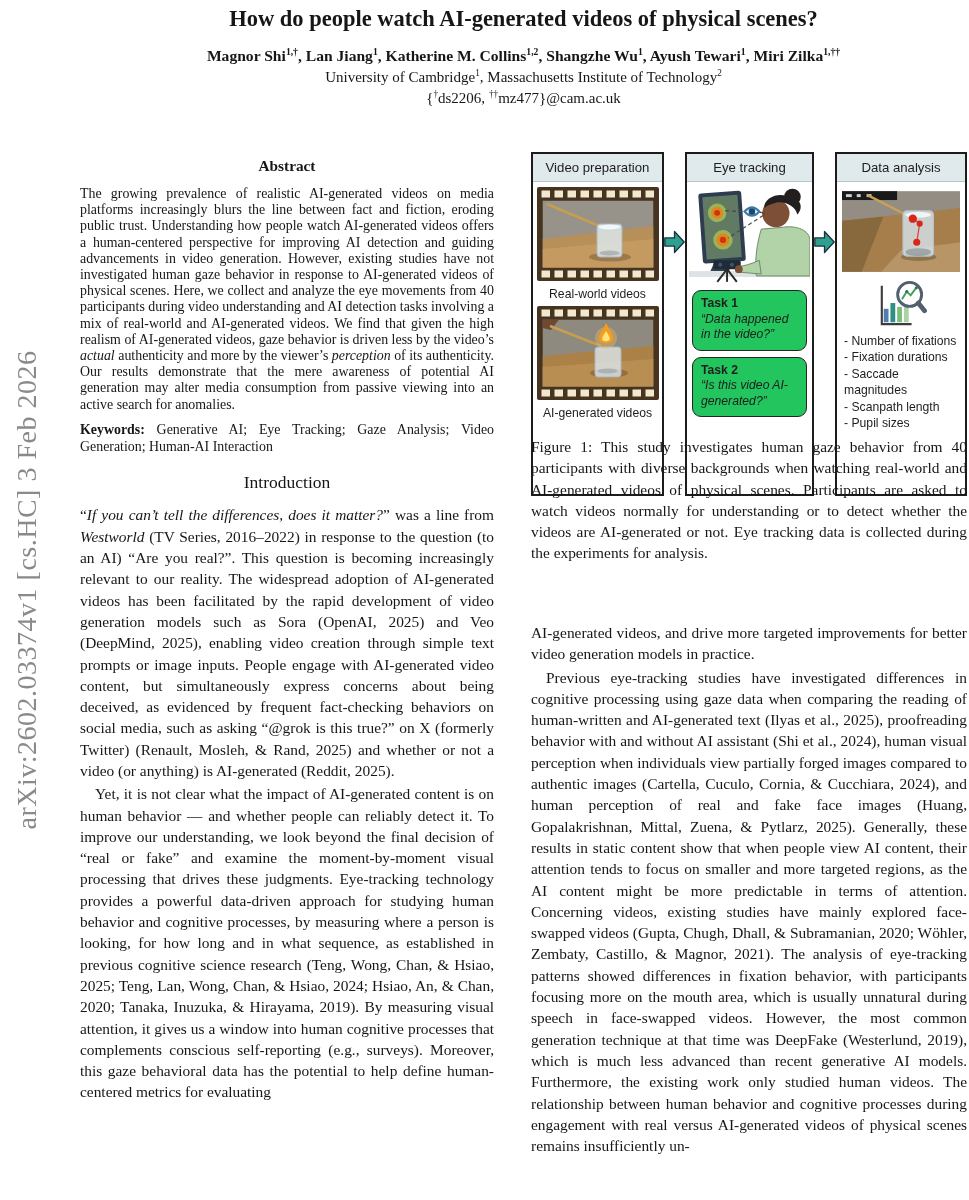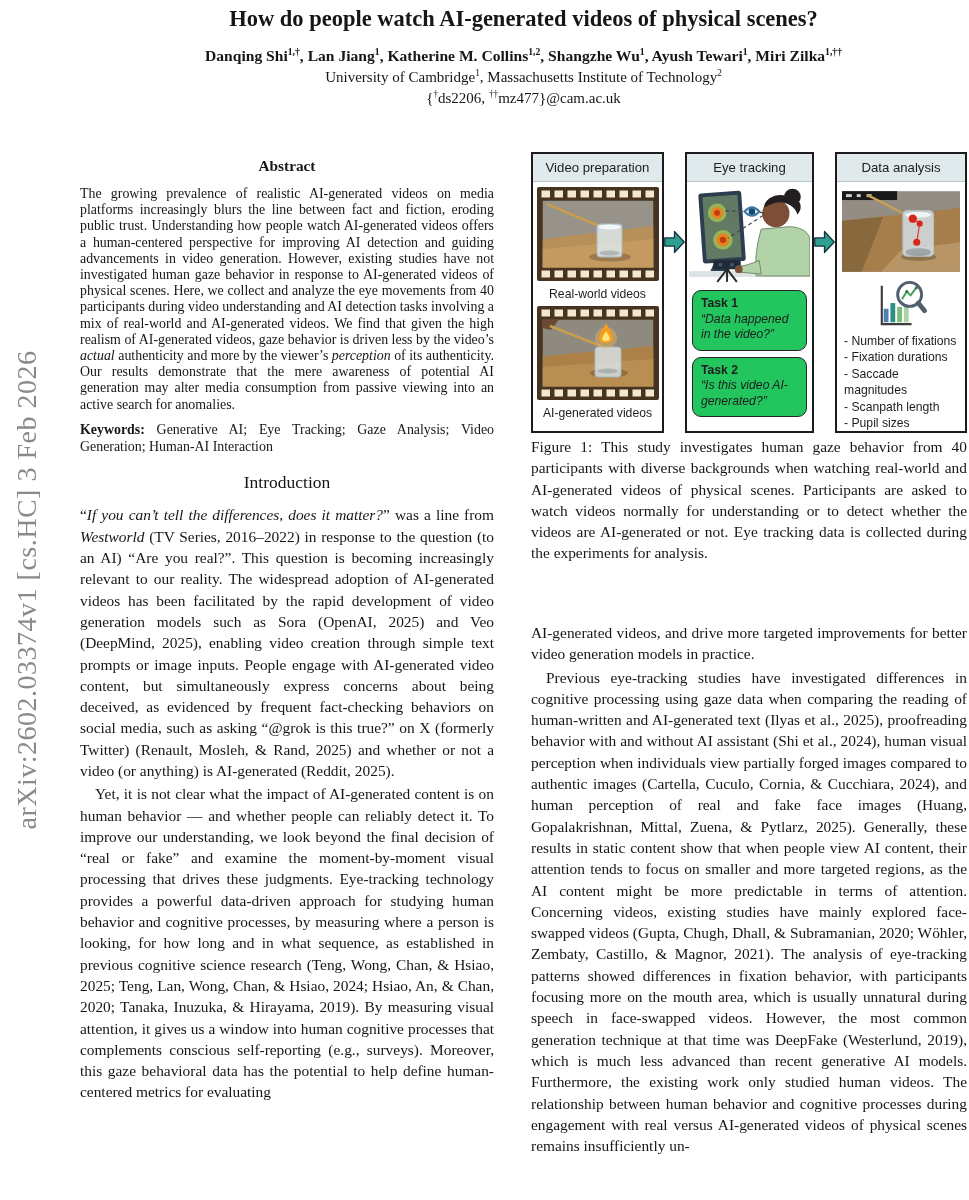--- a/index.html
+++ b/index.html
@@ -36,21 +36,21 @@
   .abstract-heading { text-align: center; font-weight: bold; font-size: 15.3px; margin: 5px 0 11px; }
   .abstract-body { font-size: 13.9px; line-height: 16.2px; text-align: justify; }
   .keywords { font-size: 13.9px; line-height: 16.8px; text-align: justify; margin-top: 9px; }
   .intro-heading { text-align: center; font-weight: normal; font-size: 17.5px; margin: 17px 0 11px; }
   .body-para { font-size: 15.4px; line-height: 21.3px; text-align: justify; }
   .indent { text-indent: 15px; }
   .body-para + .body-para { margin-top: 2px; }
 
   
   .figure-row { display: flex; align-items: flex-start; }
-  .fig-panel { border: 2px solid #1c1c1c; background: #fff; height: 281px; flex: none; }
+  .fig-panel { border: 2px solid #1c1c1c; background: #fff; height: 344px; flex: none; }
   .fig-panel.p1 { width: 133px; }
   .fig-panel.p2 { width: 129px; }
   .fig-panel.p3 { width: 132px; }
   .panel-header {
     height: 28px; line-height: 27px; text-align: center;
     background: #e0eaec; border-bottom: 1px solid #b9c6ca;
     font-family: "Liberation Sans", sans-serif; font-size: 13.2px; color: #1d1d1d;
   }
   .flow-arrow { width: 21px; margin-top: 74px; flex: none; }
   .film-block { width: 122px; margin: 5px auto 0; }
@@ -75,21 +75,21 @@
 </style>
 </head>
 <body>
 
 <div class="page">
 
   <div class="arxiv-label">arXiv:2602.03374v1  [cs.HC]  3 Feb 2026</div>
 
   <div class="paper-header">
     <div class="paper-title">How do people watch AI-generated videos of physical scenes?</div>
-    <div class="paper-authors"><span>Danqing Shi</span><span class="seg-sup">1,†</span><span>, Lan Jiang</span><span class="seg-sup">1</span><span>, Katherine M. Collins</span><span class="seg-sup">1,2</span><span>, Shangzhe Wu</span><span class="seg-sup">1</span><span>, Ayush Tewari</span><span class="seg-sup">1</span><span>, Miri Zilka</span><span class="seg-sup">1,††</span></div>
+    <div class="paper-authors"><span>Magnor Shi</span><span class="seg-sup">1,†</span><span>, Lan Jiang</span><span class="seg-sup">1</span><span>, Katherine M. Collins</span><span class="seg-sup">1,2</span><span>, Shangzhe Wu</span><span class="seg-sup">1</span><span>, Ayush Tewari</span><span class="seg-sup">1</span><span>, Miri Zilka</span><span class="seg-sup">1,††</span></div>
     <div class="paper-affiliation"><span>University of Cambridge</span><span class="seg-sup">1</span><span>, Massachusetts Institute of Technology</span><span class="seg-sup">2</span></div>
     <div class="paper-email"><span>{</span><span class="seg-sup">†</span><span>ds2206, </span><span class="seg-sup">††</span><span>mz477}@cam.ac.uk</span></div>
   </div>
 
   <div class="col-left">
     <div class="abstract-heading">Abstract</div>
     <p class="abstract-body"><span>The growing prevalence of realistic AI-generated videos on media platforms increasingly blurs the line between fact and fiction, eroding public trust. Understanding how people watch AI-generated videos offers a human-centered perspective for improving AI detection and guiding advancements in video generation. However, existing studies have not investigated human gaze behavior in response to AI-generated videos of physical scenes. Here, we collect and analyze the eye movements from 40 participants during video understanding and AI detection tasks involving a mix of real-world and AI-generated videos. We find that given the high realism of AI-generated videos, gaze behavior is driven less by the video’s </span><span class="seg-i">actual</span><span> authenticity and more by the viewer’s </span><span class="seg-i">perception</span><span> of its authenticity. Our results demonstrate that the mere awareness of potential AI generation may alter media consumption from passive viewing into an active search for anomalies.</span></p>
     <p class="keywords"><span class="seg-b">Keywords:</span><span>  Generative AI; Eye Tracking; Gaze Analysis; Video Generation; Human-AI Interaction</span></p>
     <div class="intro-heading">Introduction</div>
     <p class="body-para"><span>“</span><span class="seg-i">If you can’t tell the differences, does it matter?</span><span>”  was a line from </span><span class="seg-i">Westworld</span><span> (TV Series, 2016–2022) in response to the question (to an AI) “Are you real?”.  This question is becoming increasingly relevant to our reality.  The widespread adoption of AI-generated videos has been facilitated by the rapid development of video generation models such as Sora (OpenAI, 2025) and Veo (DeepMind, 2025), enabling video creation through simple text prompts or image inputs.  People engage with AI-generated video content, but simultaneously express concerns about being deceived, as evidenced by frequent fact-checking behaviors on social media, such as asking “@grok is this true?”  on X (formerly Twitter) (Renault, Mosleh, &amp; Rand, 2025) and whether or not a video (or anything) is AI-generated (Reddit, 2025).</span></p>

